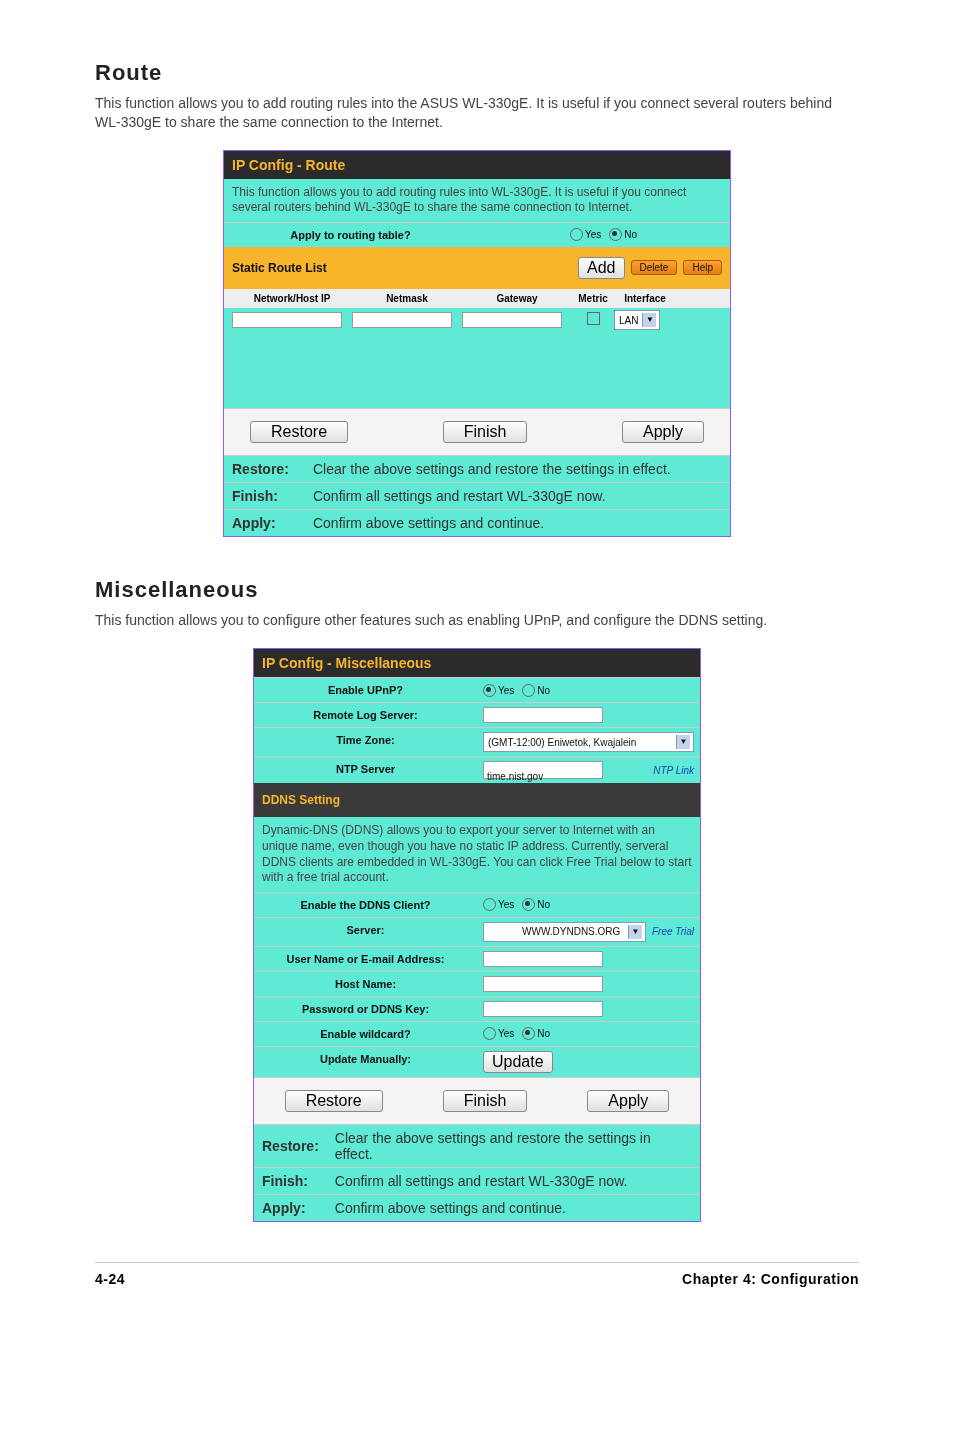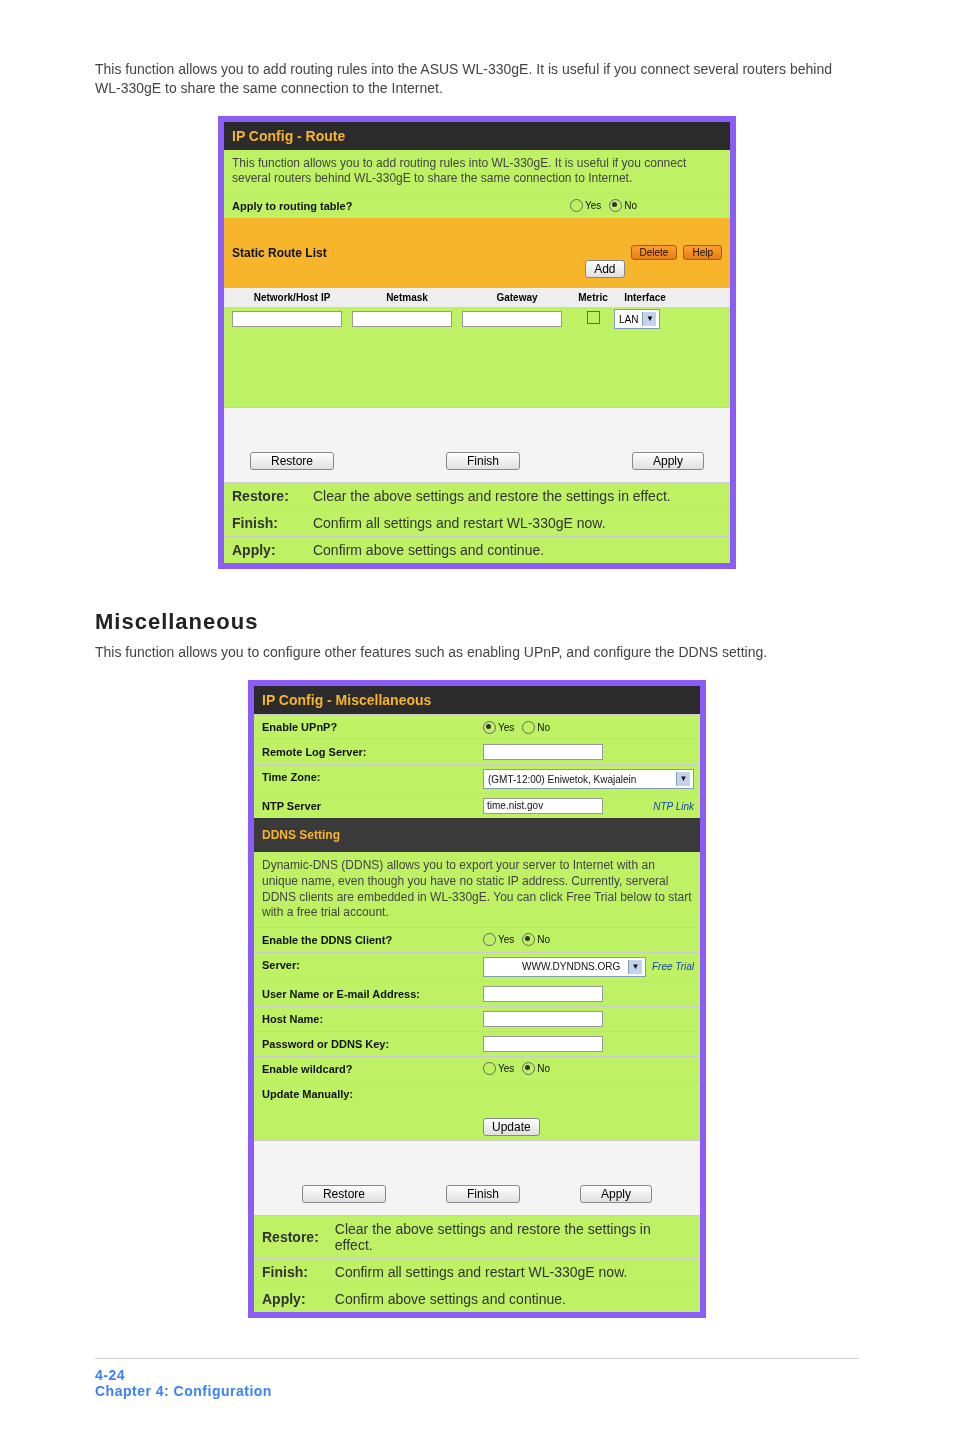--- a/index.html
+++ b/index.html
@@ -25,22 +25,22 @@
       color: #444;
       line-height: 1.35;
       margin: 0 0 18px 0;
     }
     .panel-wrap {
       display: flex;
       justify-content: center;
       margin-bottom: 40px;
     }
     .panel {
-      border: 6px solid #8b5cf6;
-      background: #bef264;
+      border: 1px solid #8b5cf6;
+      background: #5eead4;
     }
     .panel.route {
       width: 506px;
     }
     .panel.misc {
       width: 446px;
     }
     .banner {
       background: #2b2b2b;
       color: #F7B52C;
@@ -58,20 +58,21 @@
       display: flex;
       font-size: 11px;
       color: #111;
       border-top: 1px solid #ccc;
     }
     .form-row .label {
       width: 50%;
       padding: 6px 8px;
       font-weight: bold;
       box-sizing: border-box;
+      text-align: center;
     }
     .form-row .value {
       width: 50%;
       padding: 4px 6px;
       box-sizing: border-box;
       display: flex;
       align-items: center;
     }
     .sub-band {
       background: #F7B52C;
@@ -81,27 +82,26 @@
       font-size: 12px;
       display: flex;
       align-items: center;
       justify-content: space-between;
     }
     .sub-band.dark {
       background: #3a3a3a;
       color: #F7B52C;
     }
     .btn {
-      font-size: 12px;
+      font-size: 16px;
       padding: 1px 8px;
       border: 1px solid #888;
       background: linear-gradient(#fefefe, #e0e0e0);
       border-radius: 3px;
       cursor: pointer;
-      margin-top: 32px;
     }
     .orange-btn {
       font-size: 10px;
       padding: 1px 8px;
       border: 1px solid #a55a00;
       background: linear-gradient(#ff9e2c, #e58015);
       color: #111;
       border-radius: 3px;
       cursor: pointer;
     }
@@ -195,41 +195,41 @@
       cursor: pointer;
     }
     .footer {
       border-top: 1px solid #ccc;
       margin-top: 40px;
       padding-top: 8px;
       display: flex;
       justify-content: space-between;
       font-size: 14px;
       font-weight: bold;
-      color: #3b82f6;
+      color: #000000;
       letter-spacing: 0.5px;
-      flex-direction: column;
     }
     .col-nhost { flex: 0 0 120px; }
     .col-mask { flex: 0 0 110px; }
     .col-gw { flex: 0 0 110px; }
     .col-metric { flex: 0 0 42px; text-align:center;}
     .col-iface { flex: 0 0 62px; }
     .check {
       width: 11px;
       height: 11px;
       border: 1px solid #666;
       display: inline-block;
     }
   </style>
 </head>
 <body>
 
 <div class="page">
 
+  <h2 class="section-title">Route</h2>
   <p class="body-text">This function allows you to add routing rules into the ASUS WL-330gE. It is useful if you connect several routers behind WL-330gE to share the same connection to the Internet.</p>
 
   <div class="panel-wrap">
     <div class="panel route">
       <div class="banner">IP Config - Route</div>
       <div class="intro">This function allows you to add routing rules into WL-330gE. It is useful if you connect several routers behind WL-330gE to share the same connection to Internet.</div>
 
       <div class="form-row">
         <div class="label">Apply to routing table?</div>
         <div class="value" style="justify-content:center;">
@@ -331,21 +331,21 @@
           <span class="select" style="flex:1;">
             <span style="flex:1">(GMT-12:00) Eniwetok, Kwajalein</span>
             <span class="chev">▼</span>
           </span>
         </div>
       </div>
 
       <div class="form-row">
         <div class="label">NTP Server</div>
         <div class="value">
-          <div class="input" style="width:120px;font-size:10px;padding:0 3px;line-height:14px;">time.nist.gov</div>
+          <div class="input" style="width:120px;font-size:10px;padding:8px 3px;line-height:14px;">time.nist.gov</div>
           <span class="link">NTP Link</span>
         </div>
       </div>
 
       <div class="sub-band dark">
         <span>DDNS Setting</span>
       </div>
       <div class="intro">Dynamic-DNS (DDNS) allows you to export your server to Internet with an unique name, even though you have no static IP address. Currently, serveral DDNS clients are embedded in WL-330gE. You can click Free Trial below to start with a free trial account.</div>
 
       <div class="form-row">

